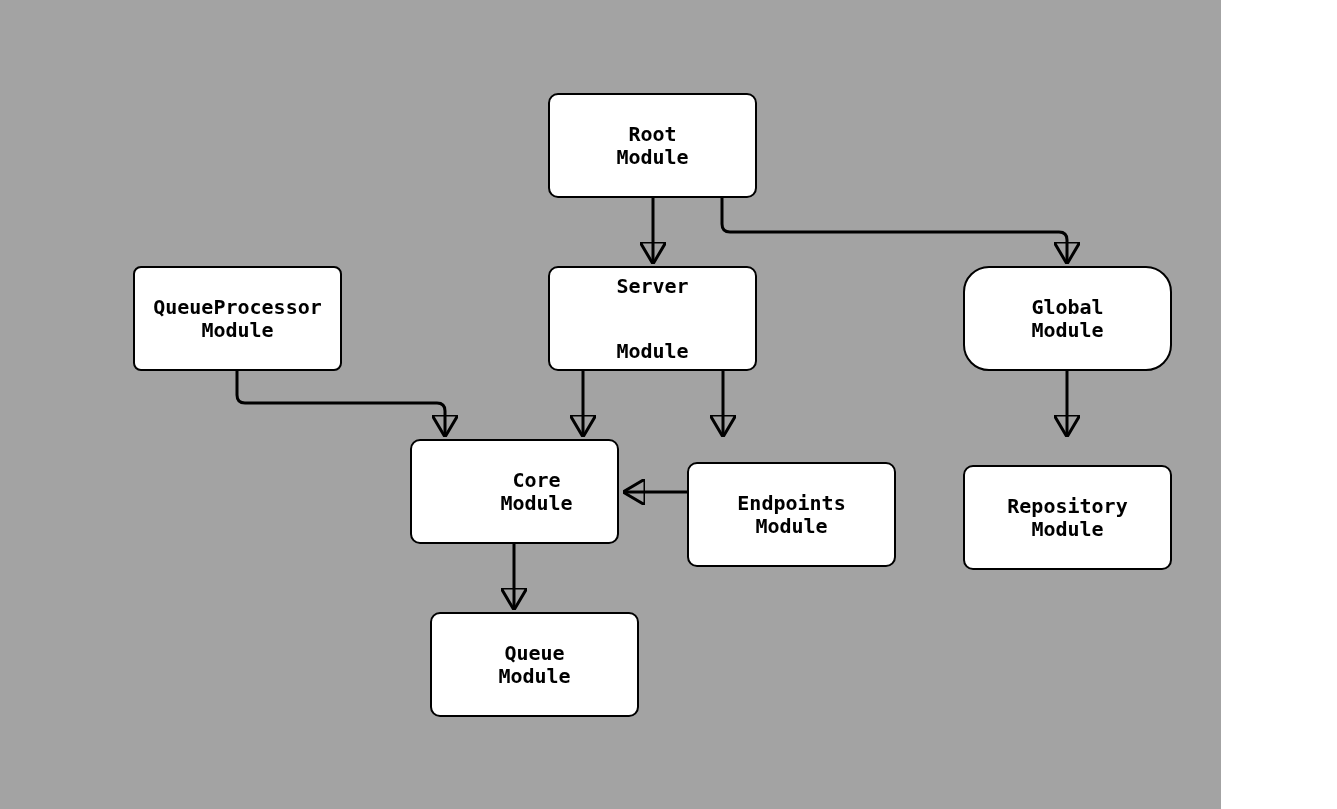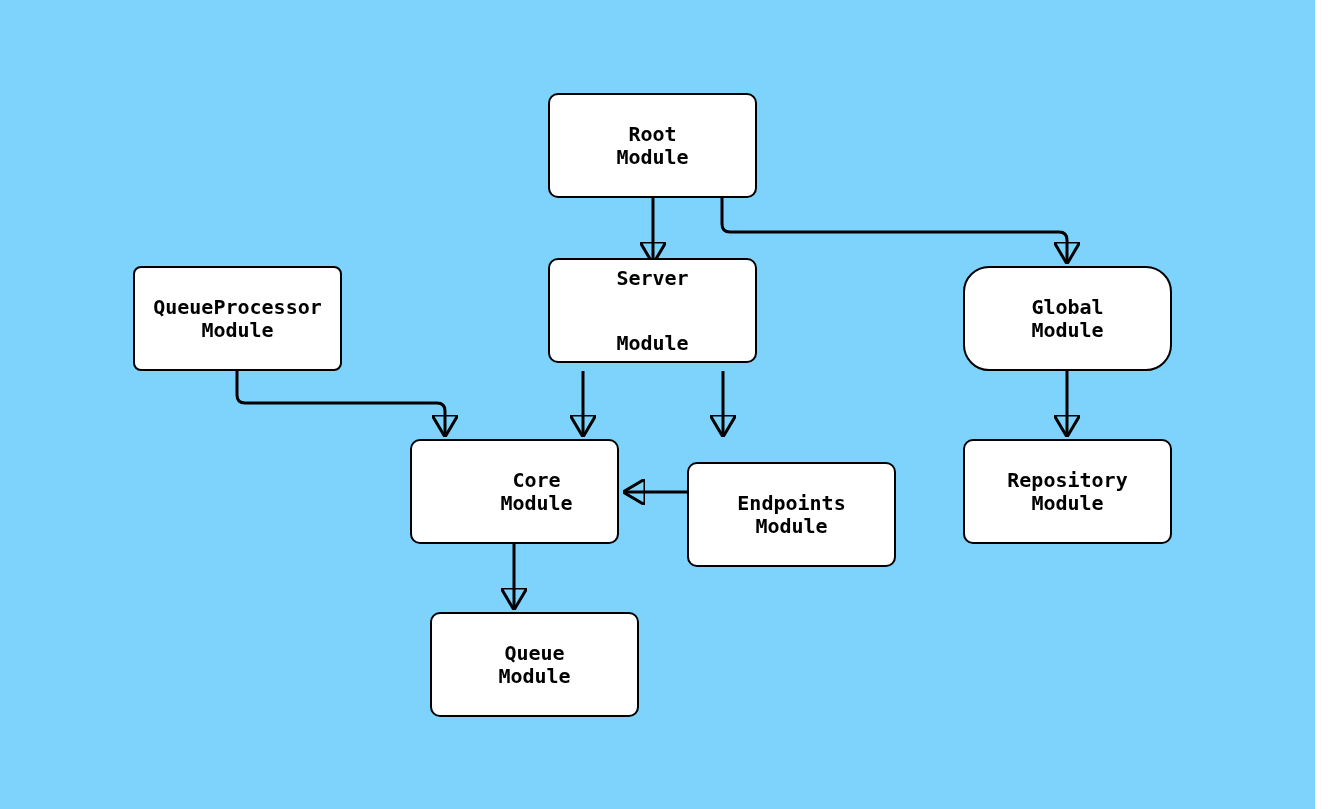--- a/index.html
+++ b/index.html
@@ -2,23 +2,23 @@
 <html><head>
 <meta charset="utf-8">
 <style>
   html, body {
     margin: 0;
     padding: 0;
     background: #ffffff;
   }
   .canvas {
     position: relative;
-    width: 1315px;
+    width: 1221px;
     height: 809px;
-    background: #7dd3fc;
+    background: #a3a3a3;
     overflow: hidden;
     font-family: "DejaVu Sans Mono", "Liberation Mono", monospace;
   }
   .edges-layer {
     position: absolute;
     left: 0;
     top: 0;
     width: 1337px;
     height: 809px;
   }
@@ -43,25 +43,25 @@
     font-size: 20px;
     font-weight: bold;
     line-height: 23px;
     color: #000000;
     white-space: nowrap;
   }
   .node span { display: block; }
   
   .pos-root            { left: 548px; top:  93px; }
   .pos-queue-processor { left: 133px; top: 266px; border-radius: 8px; }
-  .pos-server          { left: 548px; top: 258px; gap: 42px; }
+  .pos-server          { left: 548px; top: 266px; gap: 42px; }
   .pos-global          { left: 963px; top: 266px; border-radius: 26px; }
   .pos-core            { left: 410px; top: 439px; padding-left: 44px; }
   .pos-endpoints       { left: 687px; top: 462px; }
-  .pos-repository      { left: 963px; top: 439px; }
+  .pos-repository      { left: 963px; top: 465px; }
   .pos-queue           { left: 430px; top: 612px; }
 </style>
 </head>
 <body>
 
 <div class="canvas">
 
   <svg class="edges-layer" width="1337" height="809" viewBox="0 0 1337 809" xmlns="http://www.w3.org/2000/svg">
     <defs>
       <marker id="arrow" viewBox="0 0 22 26" markerUnits="userSpaceOnUse" markerWidth="22" markerHeight="26" refX="20" refY="13" orient="auto">

